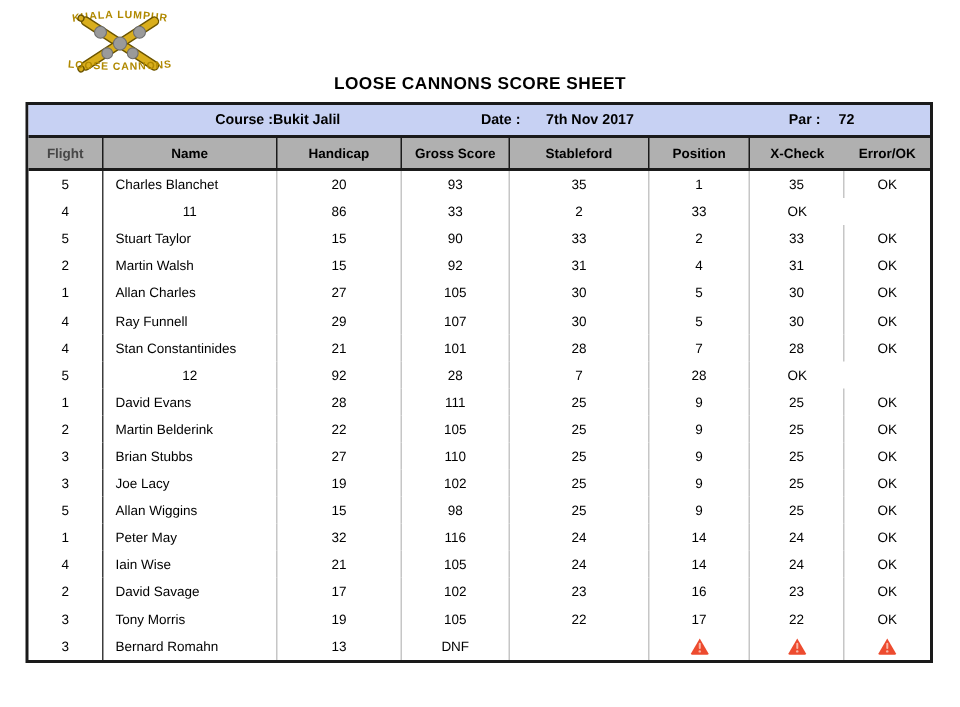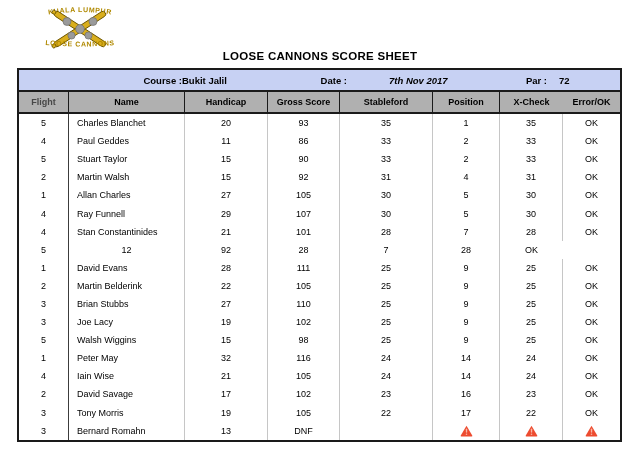--- a/index.html
+++ b/index.html
@@ -21,21 +21,21 @@
   }
   .info-bar{
     position:relative;height:20px;background:var(--info_bar_bg,#c7d1f3);
     border-bottom:2px solid var(--table_border,#1a1a1a);
     font-size:9.5px;font-weight:bold;
   }
   .info-bar span{position:absolute;top:50%;transform:translateY(-50%);white-space:nowrap;}
   .lbl-course{left:60px;width:103px;text-align:right;}
   .val-course{left:163px;}
   .lbl-date{left:270px;width:58px;text-align:right;}
-  .val-date{left:370px;font-style:italic;}
+  .val-date{left:345px;}
   .lbl-par{left:470px;width:58px;text-align:right;}
   .val-par{left:540px;}
   
   .header-row{
     display:grid;grid-template-columns:50px 116px 83px 72px 93px 67px 1fr;
     height:20px;background:var(--header_bg,#b0b0b0);
     border-bottom:2px solid var(--table_border,#1a1a1a);
     font-size:9px;font-weight:bold;
   }
   .hcell{
@@ -130,21 +130,20 @@
           <div class="cell c1">Charles Blanchet</div>
           <div class="cell c2">20</div>
           <div class="cell c3">93</div>
           <div class="cell c4">35</div>
           <div class="cell c5">1</div>
           <div class="cell c6">35</div>
           <div class="cell c7">OK</div>
         </div>
         <div class="trow">
           <div class="cell c0">4</div>
-          <div class="cell c1">Paul Geddes</div>
           <div class="cell c2">11</div>
           <div class="cell c3">86</div>
           <div class="cell c4">33</div>
           <div class="cell c5">2</div>
           <div class="cell c6">33</div>
           <div class="cell c7">OK</div>
         </div>
         <div class="trow">
           <div class="cell c0">5</div>
           <div class="cell c1">Stuart Taylor</div>
@@ -239,21 +238,21 @@
           <div class="cell c1">Joe Lacy</div>
           <div class="cell c2">19</div>
           <div class="cell c3">102</div>
           <div class="cell c4">25</div>
           <div class="cell c5">9</div>
           <div class="cell c6">25</div>
           <div class="cell c7">OK</div>
         </div>
         <div class="trow">
           <div class="cell c0">5</div>
-          <div class="cell c1">Walsh Wiggins</div>
+          <div class="cell c1">Allan Wiggins</div>
           <div class="cell c2">15</div>
           <div class="cell c3">98</div>
           <div class="cell c4">25</div>
           <div class="cell c5">9</div>
           <div class="cell c6">25</div>
           <div class="cell c7">OK</div>
         </div>
         <div class="trow">
           <div class="cell c0">1</div>
           <div class="cell c1">Peter May</div>

